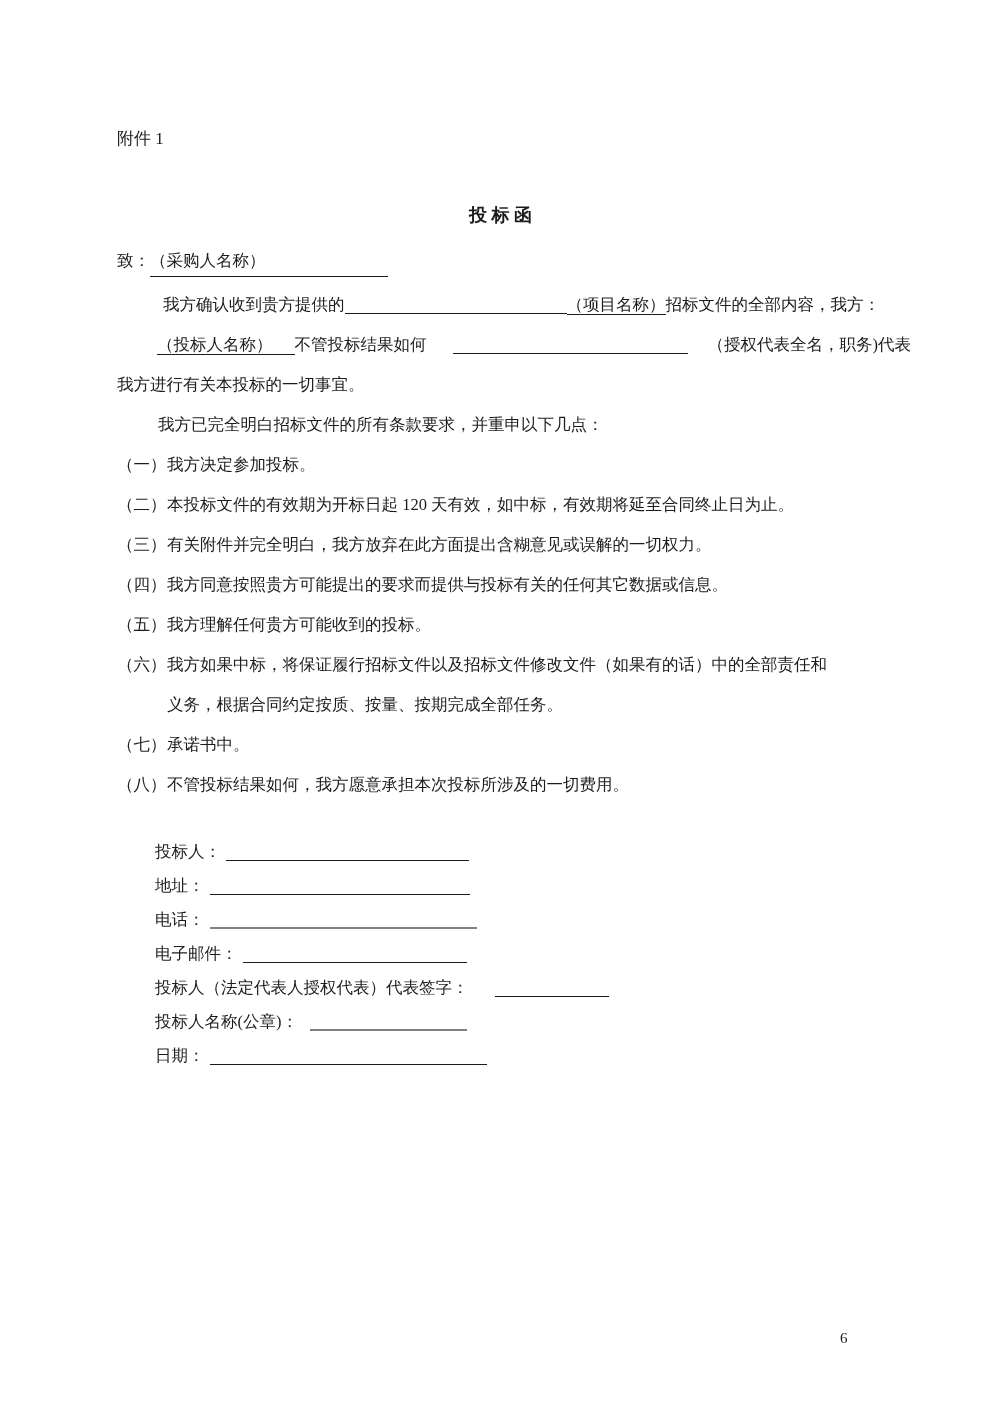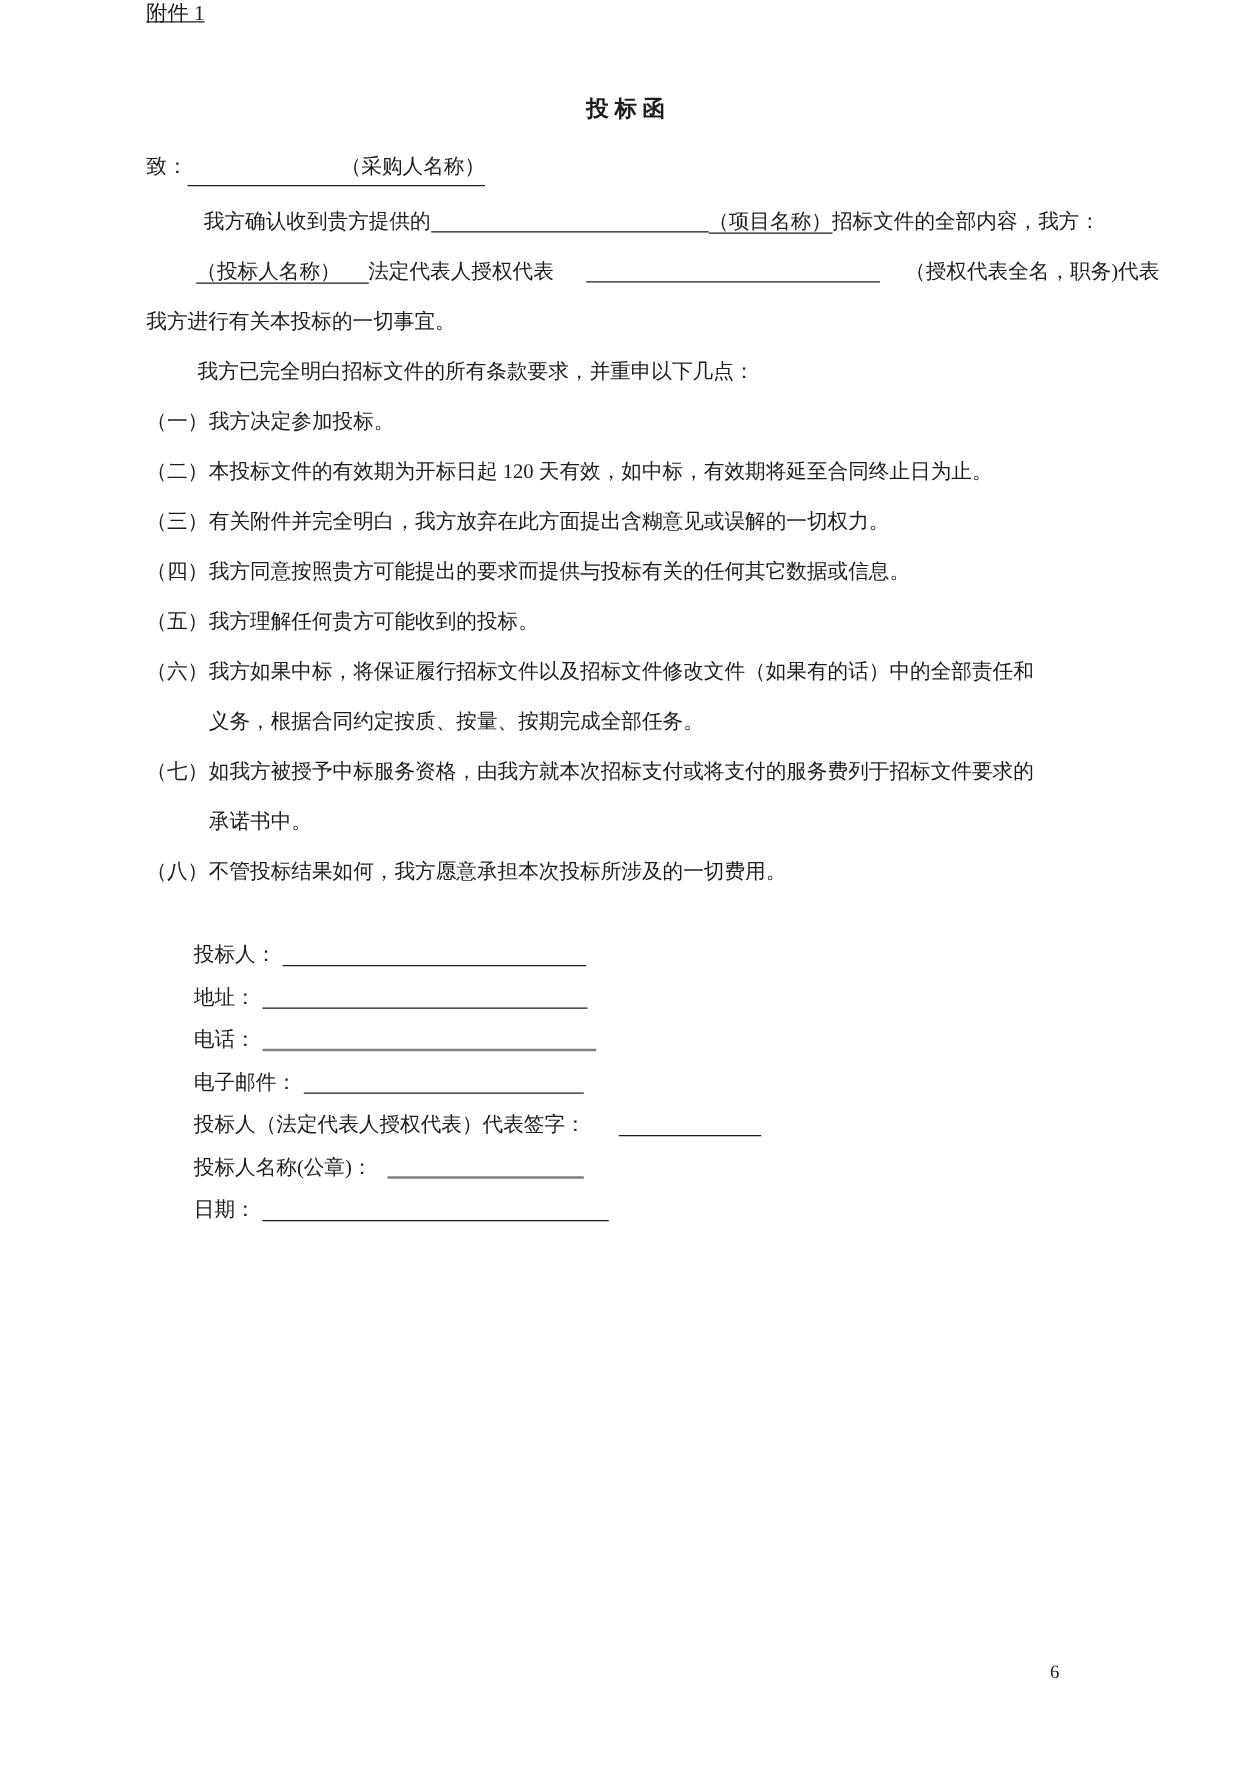--- a/index.html
+++ b/index.html
@@ -2,28 +2,28 @@
 <html><head>
 <meta charset="utf-8">
 <style>
   html,body{margin:0;padding:0;background:#ffffff;}
   .page{
     position:relative;width:1000px;height:1414px;background:#ffffff;
     font-family:"Liberation Serif","DejaVu Serif",serif;
     color:#1c1c1c;font-size:16.5px;overflow:hidden;margin:0 auto;
   }
   .content{padding:0 70px 0 117px;}
-  .attachment{line-height:22px;font-size:17px;text-decoration:underline;}
+  .attachment{padding-top:128px;line-height:22px;font-size:17px;}
   .title{
     margin:48px 0 0 0;padding:0;text-align:center;position:relative;left:-23px;
     font-size:18px;font-weight:bold;line-height:34px;font-family:inherit;
   }
   .salutation{margin-top:14px;line-height:30px;}
   .blank{border-bottom:1px solid #1c1c1c;}
-  .salutation-blank{display:inline-block;width:238px;text-align:right;}
+  .salutation-blank{display:inline-block;width:238px;text-align:left;}
   .empty-blank{display:inline-block;height:1em;vertical-align:-4px;}
   .hint-inline{border-bottom:1px solid #1c1c1c;}
   .pad-right{padding-right:22px;margin-left:40px;}
   .intro{margin-top:8px;}
   .bline{line-height:40px;}
   .indent1{text-indent:46px;}
   .restate{text-indent:41px;}
   .w-project{width:222px;}
   .w-authorized{width:235px;margin-left:26px;margin-right:20px;}
   .statements{margin-top:0;}
@@ -45,21 +45,21 @@
   <div class="content">
 
     <div class="attachment">附件 1</div>
 
     <h1 class="title">投 标 函</h1>
 
     <div class="salutation"><span>致：</span><span class="blank salutation-blank"><span>（采购人名称）</span></span></div>
 
     <div class="intro">
       <div class="bline indent1"><span>我方确认收到贵方提供的</span><span class="blank empty-blank w-project"></span><span class="hint-inline">（项目名称）</span><span>招标文件的全部内容，我方：</span></div>
-      <div class="bline"><span class="hint-inline pad-right">（投标人名称）</span><span>法定代表人授权代表</span><span class="blank empty-blank w-authorized"></span><span>（授权代表全名，职务)代表</span></div>
+      <div class="bline"><span class="hint-inline pad-right">（投标人名称）</span><span>不管投标结果如何</span><span class="blank empty-blank w-authorized"></span><span>（授权代表全名，职务)代表</span></div>
       <div class="bline">我方进行有关本投标的一切事宜。</div>
     </div>
 
     <div class="bline restate">我方已完全明白招标文件的所有条款要求，并重申以下几点：</div>
 
     <div class="statements">
   <div class="statement">
     <span class="marker">（一）</span>
     <div class="lines">
             <div class="sline">我方决定参加投标。</div>
@@ -98,21 +98,20 @@
     <span class="marker">（六）</span>
     <div class="lines">
             <div class="sline">我方如果中标，将保证履行招标文件以及招标文件修改文件（如果有的话）中的全部责任和</div>
             <div class="sline">义务，根据合同约定按质、按量、按期完成全部任务。</div>
           </div>
   </div>
 
   <div class="statement">
     <span class="marker">（七）</span>
     <div class="lines">
-            <div class="sline">如我方被授予中标服务资格，由我方就本次招标支付或将支付的服务费列于招标文件要求的</div>
             <div class="sline">承诺书中。</div>
           </div>
   </div>
 
   <div class="statement">
     <span class="marker">（八）</span>
     <div class="lines">
             <div class="sline">不管投标结果如何，我方愿意承担本次投标所涉及的一切费用。</div>
           </div>
   </div>

